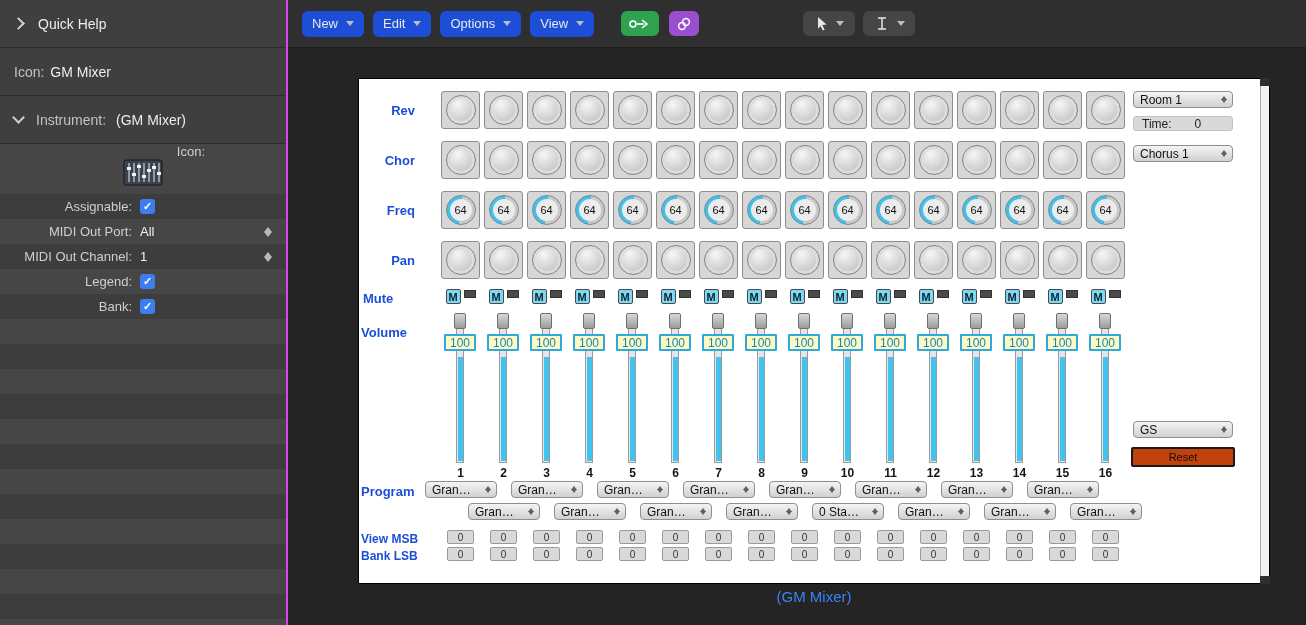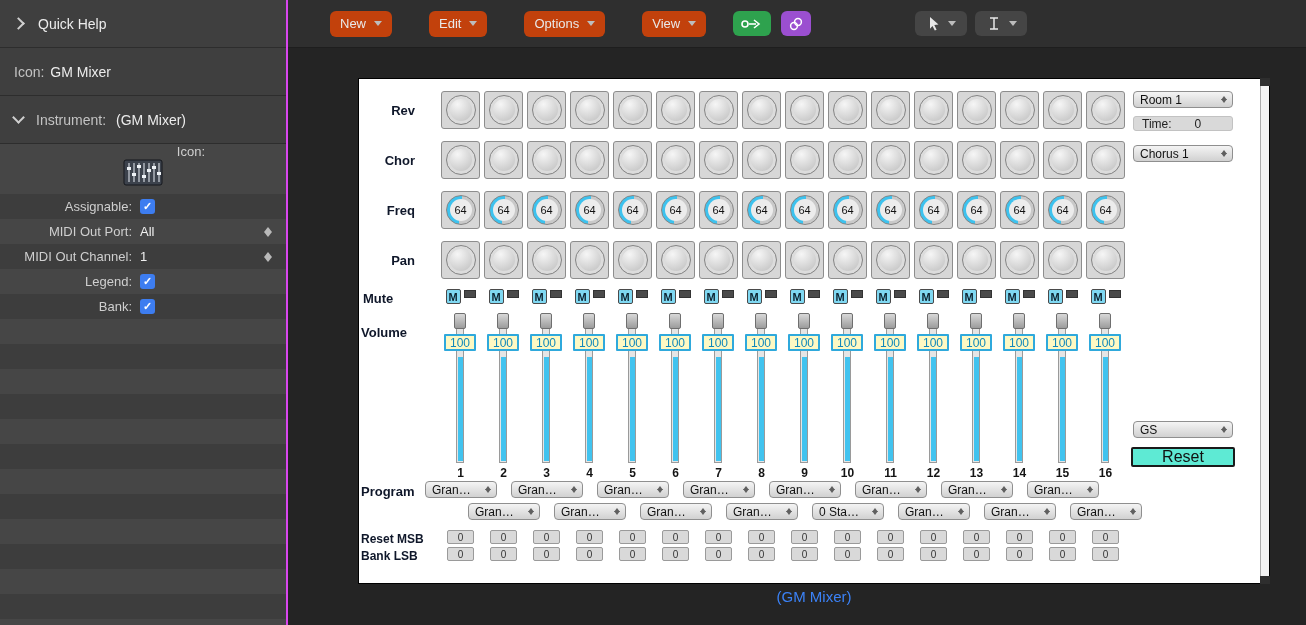--- a/index.html
+++ b/index.html
@@ -23,35 +23,35 @@
   .stepper { width:12px; height:18px; position:relative; margin-left:auto; margin-right:12px; flex:none; }
   .stepper::before, .stepper::after { content:""; position:absolute; left:2px; border:4px solid transparent; }
   .stepper::before { top:0; border-bottom:5px solid #b9b9b9; }
   .stepper::after  { bottom:0; border-top:5px solid #b9b9b9; }
   .sb-filler { flex:1; background:repeating-linear-gradient(to bottom,#464646 0 25px,#3d3d3d 25px 50px); }
   .inst-icon { display:block; }
 
   
   .main { flex:1; display:flex; flex-direction:column; min-width:0; }
   .toolbar { height:48px; flex:none; background:#2f2f2f; border-bottom:1px solid #1e1e1e; display:flex; align-items:center; padding-left:14px; }
-  .menu-btn { height:26px; background:#c2410c; border-radius:6px; color:#e9e9e9; font-size:13px; padding:0 10px; display:flex; align-items:center; gap:8px; margin-right:9px; cursor:default;margin-left:28px; }
+  .menu-btn { height:26px; background:#1d4ed8; border-radius:6px; color:#e9e9e9; font-size:13px; padding:0 10px; display:flex; align-items:center; gap:8px; margin-right:9px; cursor:default; }
   .mcaret { width:0; height:0; border-left:4px solid transparent; border-right:4px solid transparent; border-top:5px solid #bdbdbd; }
   .green-btn { width:38px; height:25px; border-radius:6px; background:#2ea24e; margin-left:18px; display:flex; align-items:center; justify-content:center; }
   .purple-btn { width:30px; height:25px; border-radius:6px; background:#9b4fd0; margin-left:10px; display:flex; align-items:center; justify-content:center; }
   .tool-btn { height:25px; min-width:52px; background:#454545; border-radius:6px; display:flex; align-items:center; justify-content:center; gap:7px; margin-right:8px; }
   .tool-group { margin-left:104px; display:flex; }
 
   
   .canvas { flex:1; position:relative; background:#242424; }
   .panel { position:absolute; left:70px; top:30px; width:912px; height:506px; background:#ffffff; border:1px solid #000; }
   .vscroll { position:absolute; top:0; right:0; bottom:0; width:9px; background:#f2f2f2; border-left:1px solid #aaa; }
   .vscroll::before, .vscroll::after { content:""; position:absolute; left:-1px; right:-1px; height:8px; background:#2e2e2e; }
   .vscroll::before { top:-1px; } .vscroll::after { bottom:-1px; }
 
-  .rowlab { position:absolute; font-size:13px; font-weight:600; color:#0f172a; white-space:nowrap; }
+  .rowlab { position:absolute; font-size:13px; font-weight:600; color:#1d4ed8; white-space:nowrap; }
   .lab-right { left:0; width:56px; text-align:right; }
   .lab-sm { font-size:12px; font-weight:700; }
 
   .chrow { position:absolute; left:80px; display:flex; }
   .cell { width:43px; flex:none; display:flex; justify-content:center; }
   .cell86 { width:86px; flex:none; display:flex; justify-content:center; }
 
   .tile { width:39px; height:38px; background:#d7d7d7; border:1px solid #8d8d8d; border-radius:3px; display:flex; align-items:center; justify-content:center; }
   .knob { width:30px; height:30px; border-radius:50%; border:1px solid #858585; background:radial-gradient(circle at 38% 30%, #f6f6f6, #c6c6c6 72%, #b5b5b5); box-shadow:inset 0 0 0 3px #dcdcdc; }
   .knob-freq { width:30px; height:30px; border-radius:50%; border:1px solid #858585; background:conic-gradient(from 190deg, #3dc2ee 0 175deg, #c9c9c9 175deg 360deg); display:flex; align-items:center; justify-content:center; }
@@ -76,21 +76,21 @@
   .updown::before { top:0; border-bottom:4px solid #5f5f5f; }
   .updown::after  { bottom:0; border-top:4px solid #5f5f5f; }
 
   .bankbox { width:27px; height:14px; background:#d9d9d9; border:1px solid #9a9a9a; border-radius:2px; font-size:10px; color:#333; display:flex; align-items:center; justify-content:center; }
 
   .rightpanel { position:absolute; left:770px; top:0; width:112px; height:100%; }
   .rp { position:absolute; left:4px; }
   .w100 { width:100px; }
   .time-field { display:flex; align-items:center; height:15px; width:100px; background:#d9d9d9; border:1px solid #c2c2c2; border-radius:3px; font-size:12px; color:#222; padding:6px 8px; }
   .time-val { flex:1; text-align:center; }
-  .reset { width:104px; height:20px; background:#5eead4; border:2px solid #1a1a1a; border-radius:2px; font-size:16px; color:#111; display:flex; align-items:center; justify-content:center; left:2px; }
+  .reset { width:104px; height:20px; background:#c2410c; border:2px solid #1a1a1a; border-radius:2px; font-size:11px; color:#111; display:flex; align-items:center; justify-content:center; left:2px; }
 
   .caption { position:absolute; left:70px; top:540px; width:912px; text-align:center; color:#3b82f7; font-size:15px; }
 </style>
 </head>
 <body>
 
 <aside class="sidebar">
   <div class="sb-header">
     <span class="chev right"></span>
     <span>Quick Help</span>
@@ -205,21 +205,21 @@
 
   <div class="canvas">
     <div class="panel">
       <div class="rowlab lab-right" style="top:24px">Rev</div>
       <div class="rowlab lab-right" style="top:74px">Chor</div>
       <div class="rowlab lab-right" style="top:124px">Freq</div>
       <div class="rowlab lab-right" style="top:174px">Pan</div>
       <div class="rowlab" style="top:212px;left:4px">Mute</div>
       <div class="rowlab" style="top:246px;left:2px">Volume</div>
       <div class="rowlab" style="top:405px;left:2px">Program</div>
-      <div class="rowlab lab-sm" style="top:453px;left:2px">Reset MSB</div>
+      <div class="rowlab lab-sm" style="top:453px;left:2px">View MSB</div>
       <div class="rowlab lab-sm" style="top:470px;left:2px">Bank LSB</div>
 
       <div class="rightpanel">
         <div class="popup w100 rp" style="top:12px">
           <span class="popup-text">Room 1</span>
           <span class="updown"></span>
         </div>
         <div class="time-field rp" style="top:37px">
           <span>Time:</span>
           <span class="time-val">0</span>

